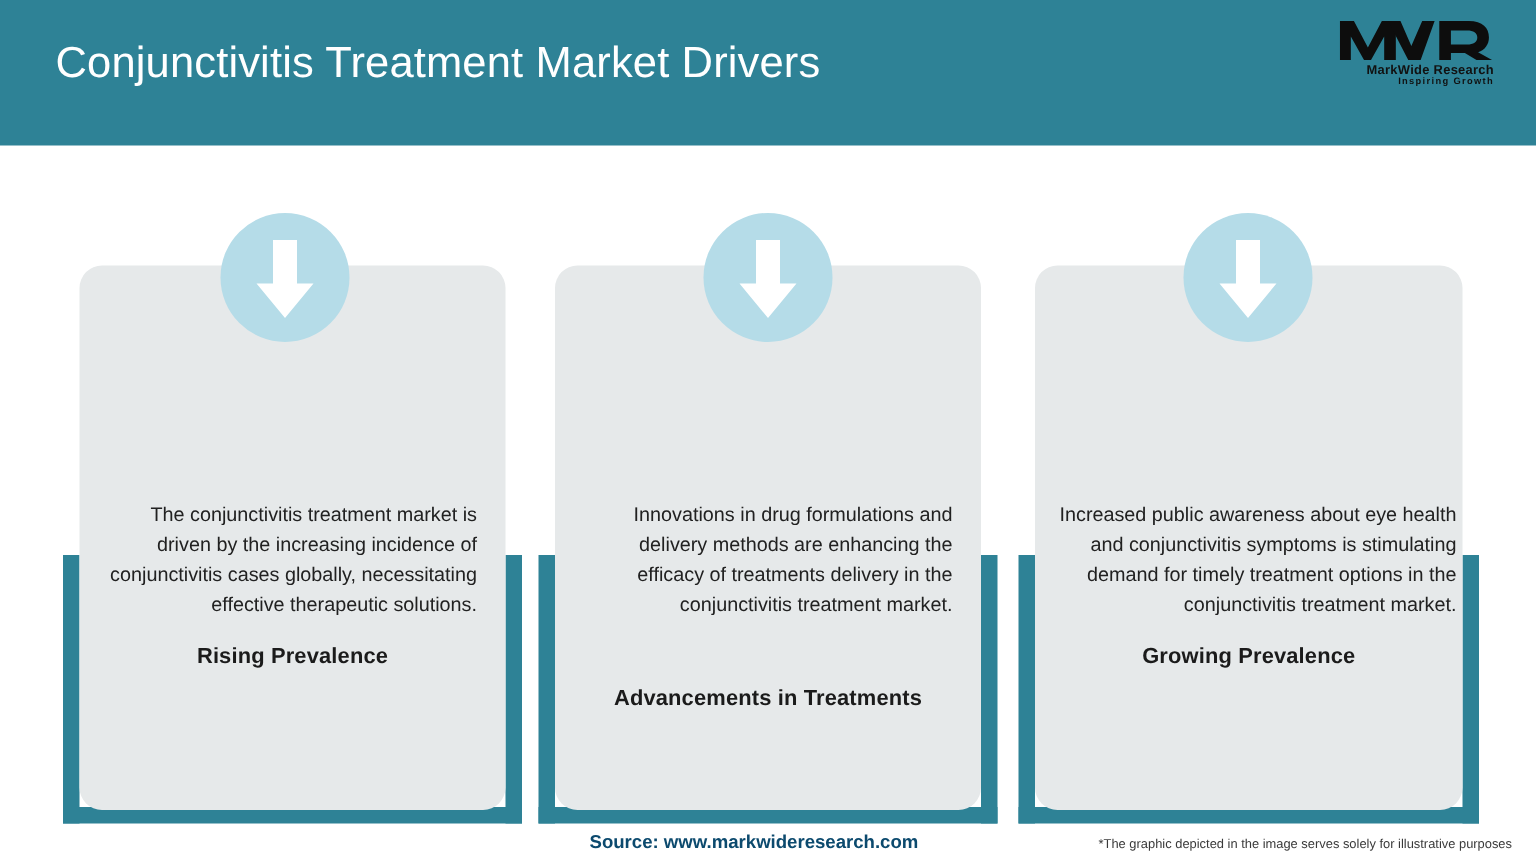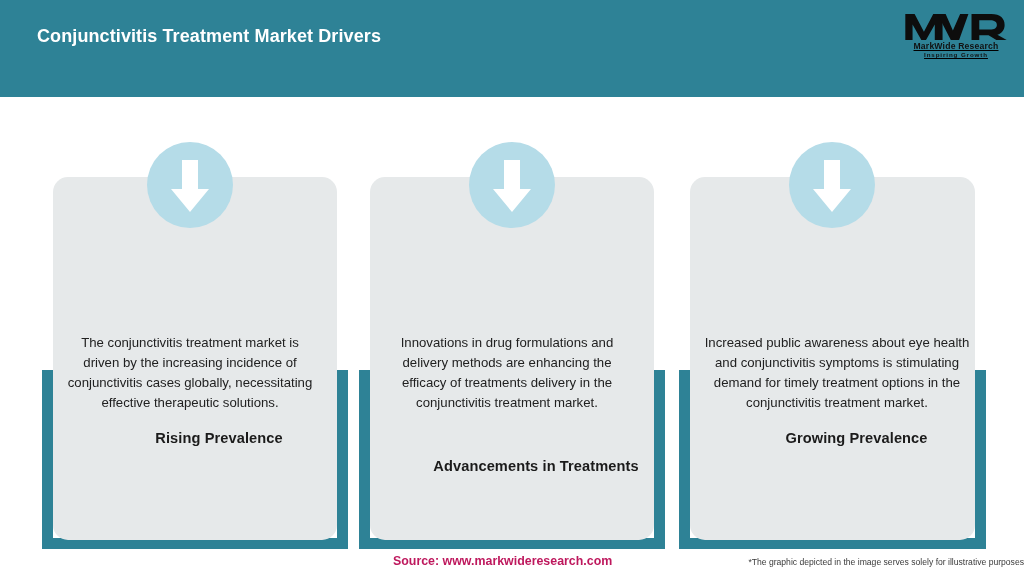--- a/index.html
+++ b/index.html
@@ -12,27 +12,26 @@
   }
   #canvas{position:relative;width:1024px;height:576px;background:#fff;}
 
   
   .header{
     position:absolute;left:0;top:0;width:1024px;height:97px;
     background:#2E8296;
   }
   .header-title{
     position:absolute;left:37px;top:26px;
-    font-size:18px;font-weight:bold;color:#ffffff;
+    font-size:29px;font-weight:normal;color:#ffffff;
     letter-spacing:.1px;white-space:nowrap;
   }
   .logo{
-    position:absolute;right:16px;top:12px;width:104px;height:50px;
-    text-align:center;
-    text-decoration:underline;
+    position:absolute;right:28px;top:12px;width:104px;height:50px;
+    text-align:right;
   }
   .logo-mark{
     display:block;width:104px;height:30px;
   }
   .logo-name{
     display:block;font-size:8.6px;font-weight:bold;color:#111111;
     letter-spacing:.2px;line-height:10px;margin-top:-1px;
   }
   .logo-tag{
     display:block;font-size:6.2px;font-weight:bold;color:#111111;
@@ -59,45 +58,44 @@
   .card{
     position:absolute;
     background:#E6E9EA;
     border-radius:15px;
   }
   .card-title{
     position:absolute;left:0;width:100%;
     text-align:center;
     font-size:14.6px;font-weight:bold;color:#1B1B1B;
     letter-spacing:.1px;
-    padding-left:24px;
   }
   .card-body{
     position:absolute;
     font-size:13.2px;color:#212121;
     line-height:20px;
-    text-align:center;
+    text-align:right;
   }
 
   
   .icon-circle{
     position:absolute;
     width:86px;height:86px;border-radius:50%;
     background:#B5DCE8;
   }
   .icon-circle svg{display:block;}
 
   
   .src{
     position:absolute;left:393px;top:554px;
-    font-size:12.4px;font-weight:bold;color:#be185d;
+    font-size:12.4px;font-weight:bold;color:#0c4a6e;
     white-space:nowrap;
   }
   .note{
-    position:absolute;right:0;top:557px;
+    position:absolute;right:16px;top:557px;
     font-size:8.6px;color:#3A3A3A;
     white-space:nowrap;
   }
 </style>
 </head>
 <body>
 
 <div id="canvas">
 
   <div class="header">

